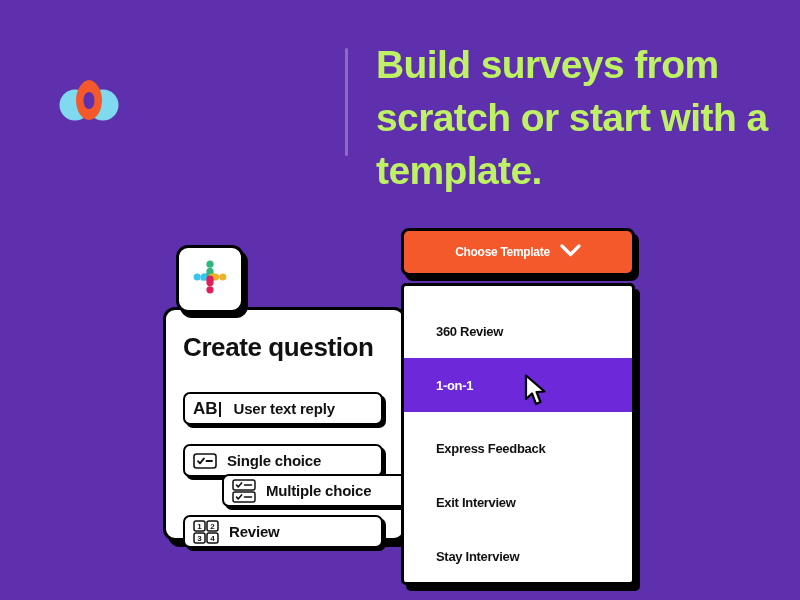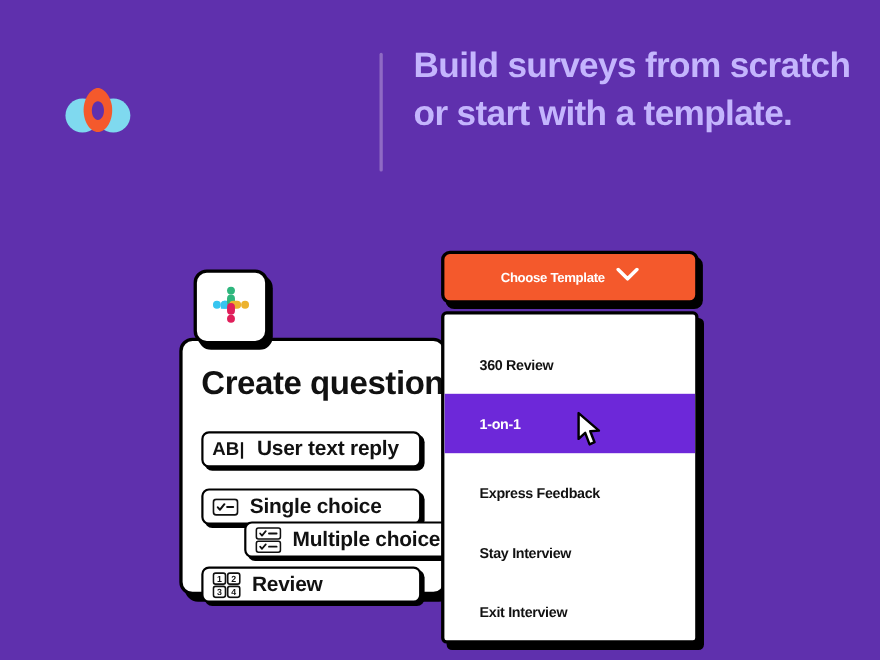--- a/index.html
+++ b/index.html
@@ -60,22 +60,22 @@
     width: 3px;
     height: 108px;
     background: #8f6ac4;
     border-radius: 2px;
   }
   #headline {
     position: absolute;
     left: 376px;
     top: 38px;
     width: 400px;
-    color: #c4b5fd;
-    font-size: 32px;
+    color: #bef264;
+    font-size: 39px;
     font-weight: 700;
     line-height: 1.36;
     letter-spacing: -0.6px;
   }
 
   
   #create-card {
     position: absolute;
     left: 163px;
     top: 307px;
@@ -85,21 +85,21 @@
     border: 3px solid #000000;
     border-radius: 12px;
     box-shadow: 5px 6px 0 #000000;
     box-sizing: border-box;
   }
   #create-card-title {
     position: absolute;
     left: 17px;
     top: 22px;
     color: #111111;
-    font-size: 30px;
+    font-size: 26px;
     font-weight: 700;
     letter-spacing: -0.4px;
     white-space: nowrap;
   }
   .q-option {
     position: absolute;
     left: 17px;
     width: 200px;
     height: 33px;
     background: #ffffff;
@@ -107,21 +107,21 @@
     border-radius: 7px;
     box-shadow: 3px 3px 0 #000000;
     box-sizing: border-box;
     display: flex;
     align-items: center;
     padding-left: 8px;
     z-index: 4;
   }
   .q-option-label {
     color: #111111;
-    font-size: 19px;
+    font-size: 15px;
     font-weight: 700;
     letter-spacing: -0.2px;
     white-space: nowrap;
   }
   .q-icon {
     flex: none;
     display: flex;
     align-items: center;
     justify-content: center;
     margin-right: 10px;
@@ -354,22 +354,22 @@
         <path d="M2 2 L10.5 10.5 L19 2" fill="none" stroke="#ffffff" stroke-width="3.2" stroke-linecap="round" stroke-linejoin="round"></path>
       </svg>
     </span>
   </div>
 
   <div id="template-dropdown">
     <div class="dd-item first">360 Review</div>
     <div class="dd-item selected">1-on-1</div>
     <div class="dd-gap"></div>
     <div class="dd-item">Express Feedback</div>
+    <div class="dd-item">Exit Interview</div>
     <div class="dd-item">Stay Interview</div>
-    <div class="dd-item">Exit Interview</div>
   </div>
 
   <div id="mouse-cursor">
     <svg width="26" height="34" viewBox="0 0 26 34" aria-hidden="true">
       <path d="M2 1.5 L2 25 L8 19.5 L12 30 L16.5 28 L12.6 18 L20.5 17.5 Z" fill="#ffffff" stroke="#000000" stroke-width="2.2" stroke-linejoin="round"></path>
     </svg>
   </div>
 
 </div>
 

